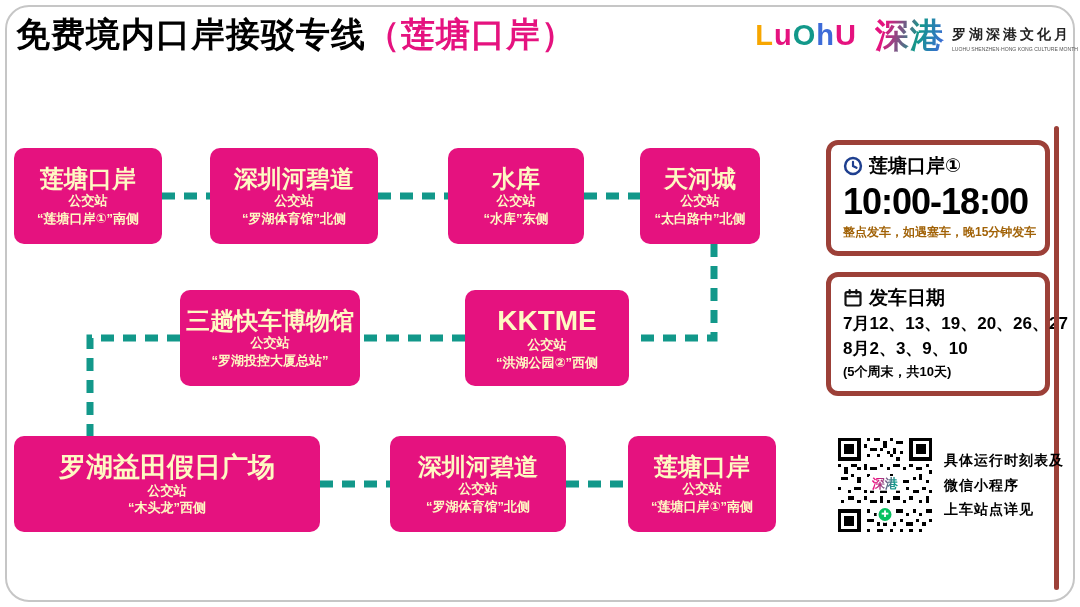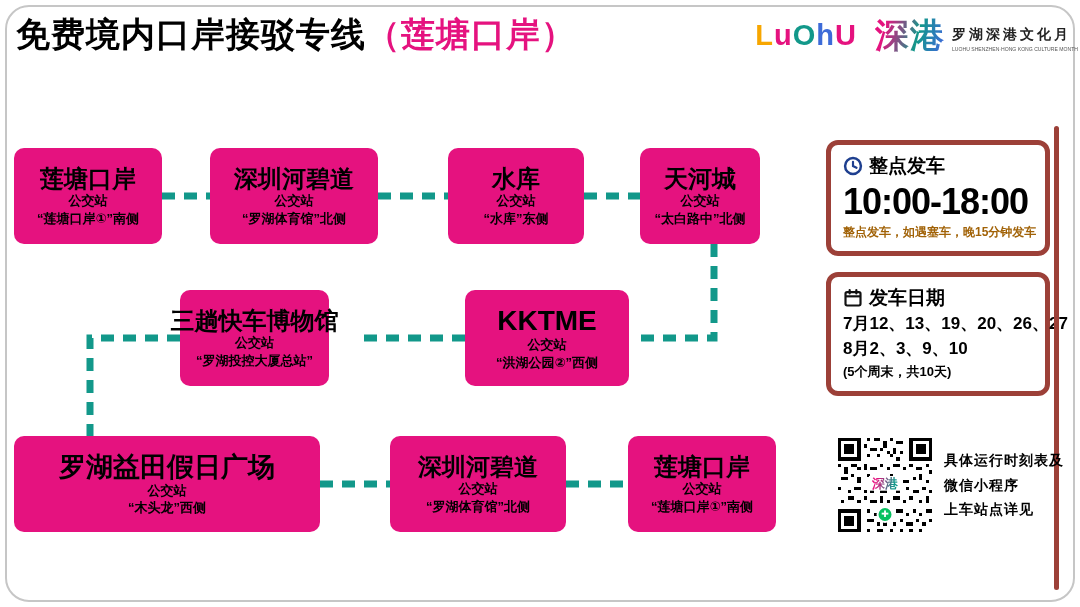--- a/index.html
+++ b/index.html
@@ -29,31 +29,31 @@
     -webkit-background-clip:text;background-clip:text;color:transparent;}
   .sg-sub{display:flex;flex-direction:column;gap:2px;width:100px;}
   .sg-cn{font-size:14px;font-weight:700;color:#222;letter-spacing:3px;white-space:nowrap;margin-top:8px;}
   .sg-en{font-size:6px;color:#555;white-space:nowrap;transform:scale(.85);transform-origin:left center;}
 
   
   .connectors{position:absolute;left:0;top:0;width:830px;height:607px;}
   .connectors path{stroke:var(--teal);stroke-width:7;fill:none;stroke-dasharray:13 9;}
 
   
-  .station{position:absolute;background:var(--pink);border-radius:10px;color:#000000;
+  .station{position:absolute;background:var(--pink);border-radius:10px;color:#fef9c3;
     display:flex;flex-direction:column;align-items:center;justify-content:center;gap:3px;
     text-align:center;padding:16px 4px;}
   .station .name{font-size:24px;font-weight:900;line-height:1.05;white-space:nowrap;}
   .station .type{font-size:13px;font-weight:700;line-height:1.1;}
   .station .note{font-size:13px;font-weight:700;line-height:1.1;white-space:nowrap;}
   #s1{left:14px;top:148px;width:148px;height:96px;}
   #s2{left:210px;top:148px;width:168px;height:96px;}
   #s3{left:448px;top:148px;width:136px;height:96px;}
   #s4{left:640px;top:148px;width:120px;height:96px;}
-  #s5{left:180px;top:290px;width:149px;height:96px;}
+  #s5{left:180px;top:290px;width:180px;height:96px;}
   #s6{left:465px;top:290px;width:164px;height:96px;}
   #s7{left:14px;top:436px;width:306px;height:96px;}
   #s8{left:390px;top:436px;width:176px;height:96px;}
   #s9{left:628px;top:436px;width:148px;height:96px;}
   #s6 .name{font-size:28px;}
   #s7 .name{font-size:27px;}
 
   
   .panel{position:absolute;left:826px;width:224px;background:#fff;border:5px solid var(--maroon);
     border-radius:12px;padding:8px 12px 6px;display:flex;flex-direction:column;gap:2px;}
@@ -162,21 +162,21 @@
     <span class="type">公交站</span>
     <span class="note">“莲塘口岸①”南侧</span>
   </div>
 
   <div class="panel" id="service">
     <div class="panel-head">
       <svg viewBox="0 0 24 24" width="20" height="20">
         <circle cx="12" cy="12" r="9.5" fill="none" stroke="#1E3F8F" stroke-width="3"></circle>
         <path d="M12 7v5l4.2 2.2" stroke="#1E3F8F" stroke-width="2.6" fill="none" stroke-linecap="round"></path>
       </svg>
-      <span>整点发车</span>
+      <span>莲塘口岸①</span>
     </div>
     <div class="hours">10:00-18:00</div>
     <div class="service-note">整点发车，如遇塞车，晚15分钟发车</div>
   </div>
 
   <div class="panel" id="schedule">
     <div class="panel-head">
       <svg viewBox="0 0 24 24" width="20" height="20">
         <rect x="3" y="5" width="18" height="16" rx="2" fill="none" stroke="#111" stroke-width="2.6"></rect>
         <path d="M3 10h18" stroke="#111" stroke-width="2.6"></path>

